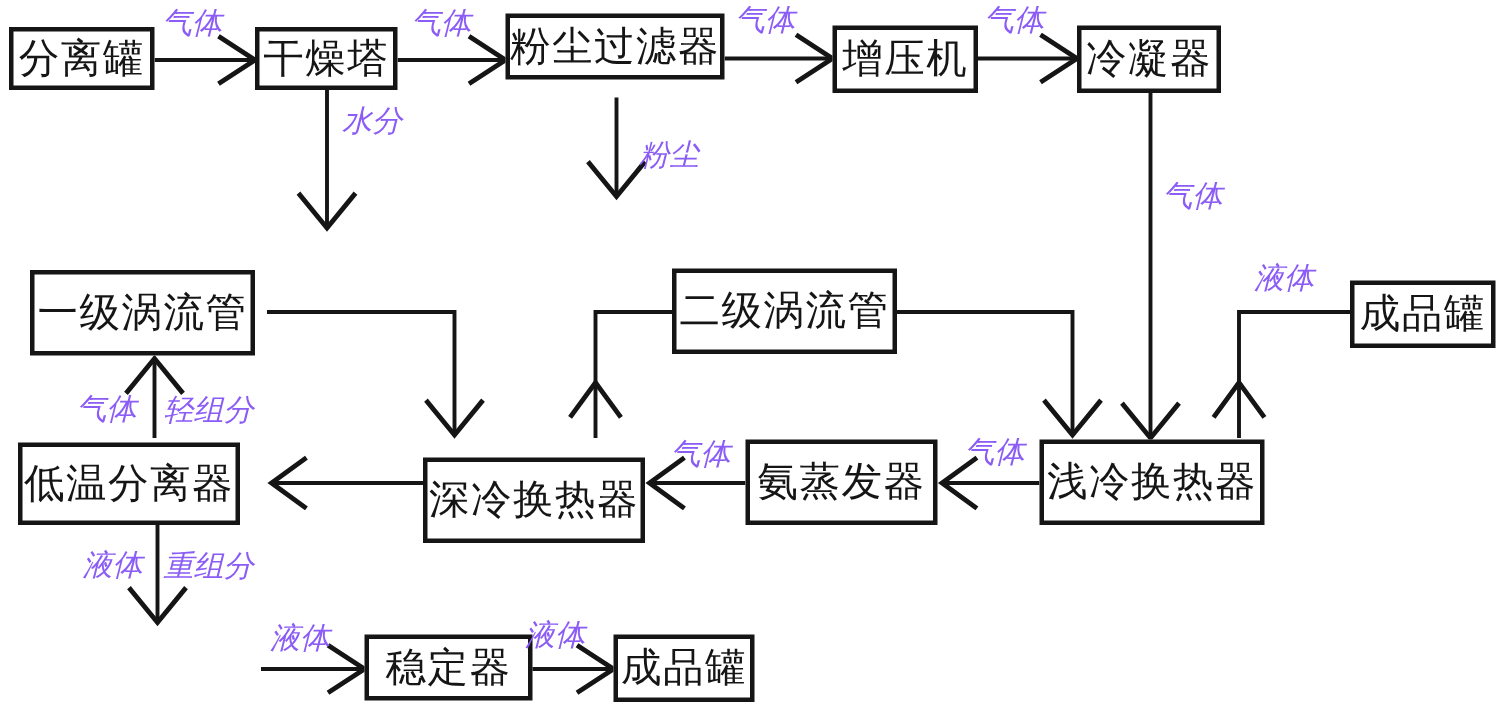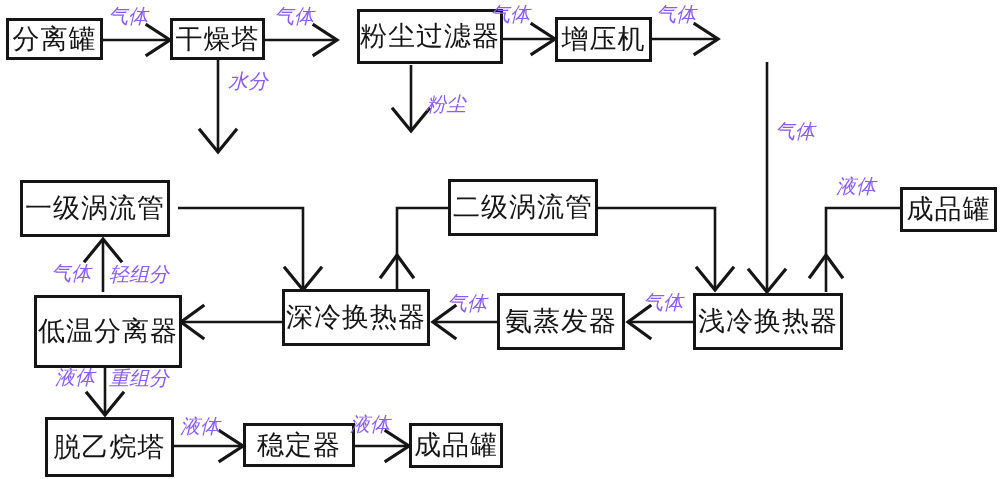--- a/index.html
+++ b/index.html
@@ -123,30 +123,30 @@
       <polyline class="head" points="220,431 243,446 220,461"></polyline>
     </g>
     <g>
       <polyline points="338,446 407,446"></polyline>
       <polyline class="head" points="386,431 409,446 386,461"></polyline>
     </g>
   </svg>
 
   <div class="node" style="left:6px;top:18px;width:97px;height:42px">分离罐</div>
   <div class="node" style="left:170px;top:18px;width:95px;height:42px">干燥塔</div>
-  <div class="node" style="left:357px;top:9px;width:146px;height:55px">粉尘过滤器</div>
+  <div class="node" style="left:337px;top:9px;width:146px;height:44px">粉尘过滤器</div>
   <div class="node" style="left:555px;top:17px;width:97px;height:45px">增压机</div>
+  <div class="node" style="left:718px;top:17px;width:96px;height:45px">冷凝器</div>
   <div class="node" style="left:20px;top:180px;width:150px;height:57px">一级涡流管</div>
   <div class="node" style="left:448px;top:179px;width:150px;height:57px">二级涡流管</div>
   <div class="node" style="left:900px;top:187px;width:97px;height:45px">成品罐</div>
-  <div class="node" style="left:34px;top:295px;width:148px;height:73px">低温分离器</div>
-  <div class="node" style="left:282px;top:289px;width:148px;height:57px">深冷换热器</div>
+  <div class="node" style="left:12px;top:295px;width:148px;height:55px">低温分离器</div>
+  <div class="node" style="left:282px;top:305px;width:148px;height:57px">深冷换热器</div>
   <div class="node" style="left:497px;top:293px;width:128px;height:57px">氨蒸发器</div>
   <div class="node" style="left:693px;top:293px;width:150px;height:57px">浅冷换热器</div>
-  <div class="node" style="left:45px;top:417px;width:129px;height:60px">脱乙烷塔</div>
   <div class="node" style="left:243px;top:423px;width:112px;height:44px">稳定器</div>
   <div class="node" style="left:409px;top:423px;width:94px;height:45px">成品罐</div>
 
   <div class="elabel" style="left:108px;top:5px">气体</div>
   <div class="elabel" style="left:274px;top:5px">气体</div>
   <div class="elabel" style="left:490px;top:3px">气体</div>
   <div class="elabel" style="left:656px;top:3px">气体</div>
   <div class="elabel" style="left:228px;top:70px">水分</div>
   <div class="elabel" style="left:426px;top:93px">粉尘</div>
   <div class="elabel" style="left:775px;top:120px">气体</div>

